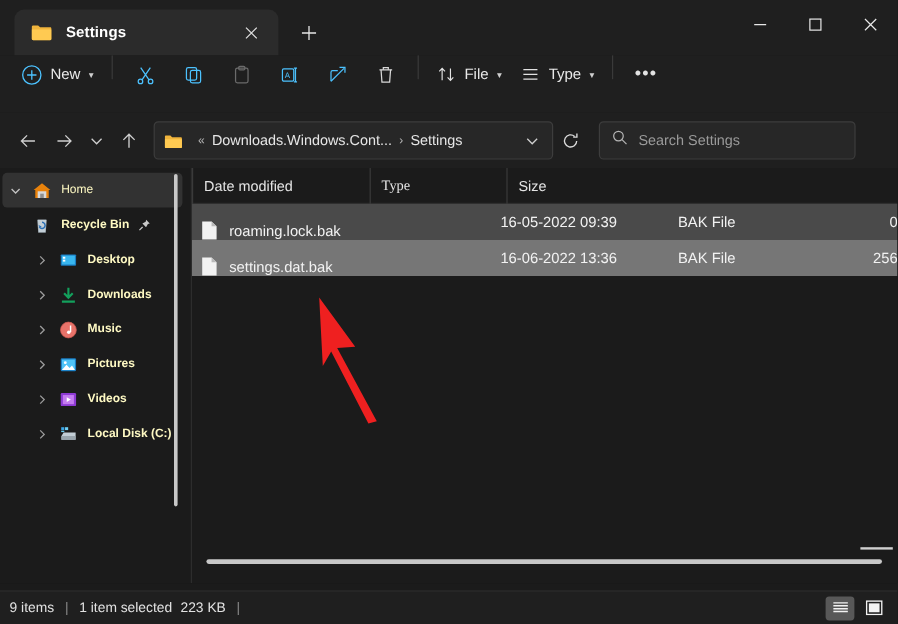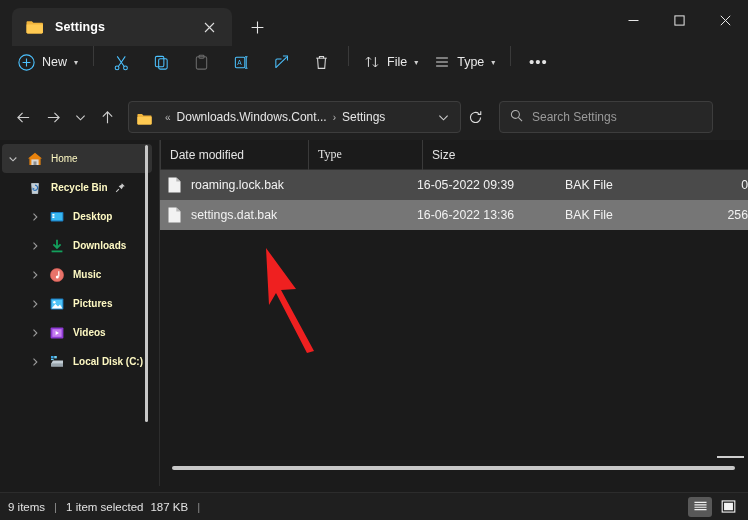--- a/index.html
+++ b/index.html
@@ -100,21 +100,21 @@
   .col-name { width: 248px; padding-left: 18px; }
   .col-date { width: 148px; padding-left: 9px; border-left: 1px solid #3a3a3a; }
   .col-type { width: 114px; padding-left: 9px; border-left: 1px solid #3a3a3a; font-family: Liberation Serif, serif; }
   .col-size { width: 78px; padding-left: 9px; border-left: 1px solid #3a3a3a; }
   .sort-caret { position: absolute; left: 132px; top: 3px; color: #c9c9c9; font-size: 8px; }
 
   .row { display: flex; height: 30px; align-items: center; font-size: 12.3px; }
   .row.focused { background: #4a4a4a; }
   .row.selected { background: #767676; }
   .cell { height: 30px; display: flex; align-items: center; color: #f2f2f2; overflow: hidden; white-space: nowrap; }
-  .cell-name { width: 248px; padding-left: 8px; }
+  .cell-name { width: 248px; padding-left: 8px; align-items: flex-end; }
   .cell-date { width: 148px; padding-left: 9px; }
   .cell-type { width: 114px; padding-left: 9px; }
   .cell-size { width: 78px; padding-left: 9px; justify-content: flex-end; padding-right: 0; }
   .file-ico { width: 13px; height: 16px; margin-right: 10px; flex: 0 0 auto; position: relative; }
 
   .h-scroll { position: absolute; left: 12px; bottom: 16px; height: 4px; width: 563px; background: #c8c8c8; border-radius: 2px; }
   .v-scroll-nub { position: absolute; right: 4px; bottom: 28px; width: 27px; height: 2px; background: #cfcfcf; }
 
   
   .statusbar {
@@ -497,21 +497,21 @@
 
       <div class="h-scroll"></div>
       <div class="v-scroll-nub"></div>
     </div>
   </div>
 
   <div class="statusbar">
     <span class="status-text">9 items</span>
     <span class="status-sep">|</span>
     <span class="status-text">1 item selected</span>
-    <span class="status-text" style="margin-left:7px;">187 KB</span>
+    <span class="status-text" style="margin-left:7px;">223 KB</span>
     <span class="status-sep">|</span>
 
     <div class="view-toggles">
       <div class="vt active">
         <svg width="15" height="13" viewBox="0 0 16 14">
           <rect x="1" y="1" width="14" height="12" fill="none" stroke="#f2f2f2" stroke-width="0"></rect>
           <path d="M1.5 2.6 H14.5 M1.5 5.2 H14.5 M1.5 7.8 H14.5 M1.5 10.4 H14.5" stroke="#f2f2f2" stroke-width="1.3"></path>
         </svg>
       </div>
       <div class="vt">

